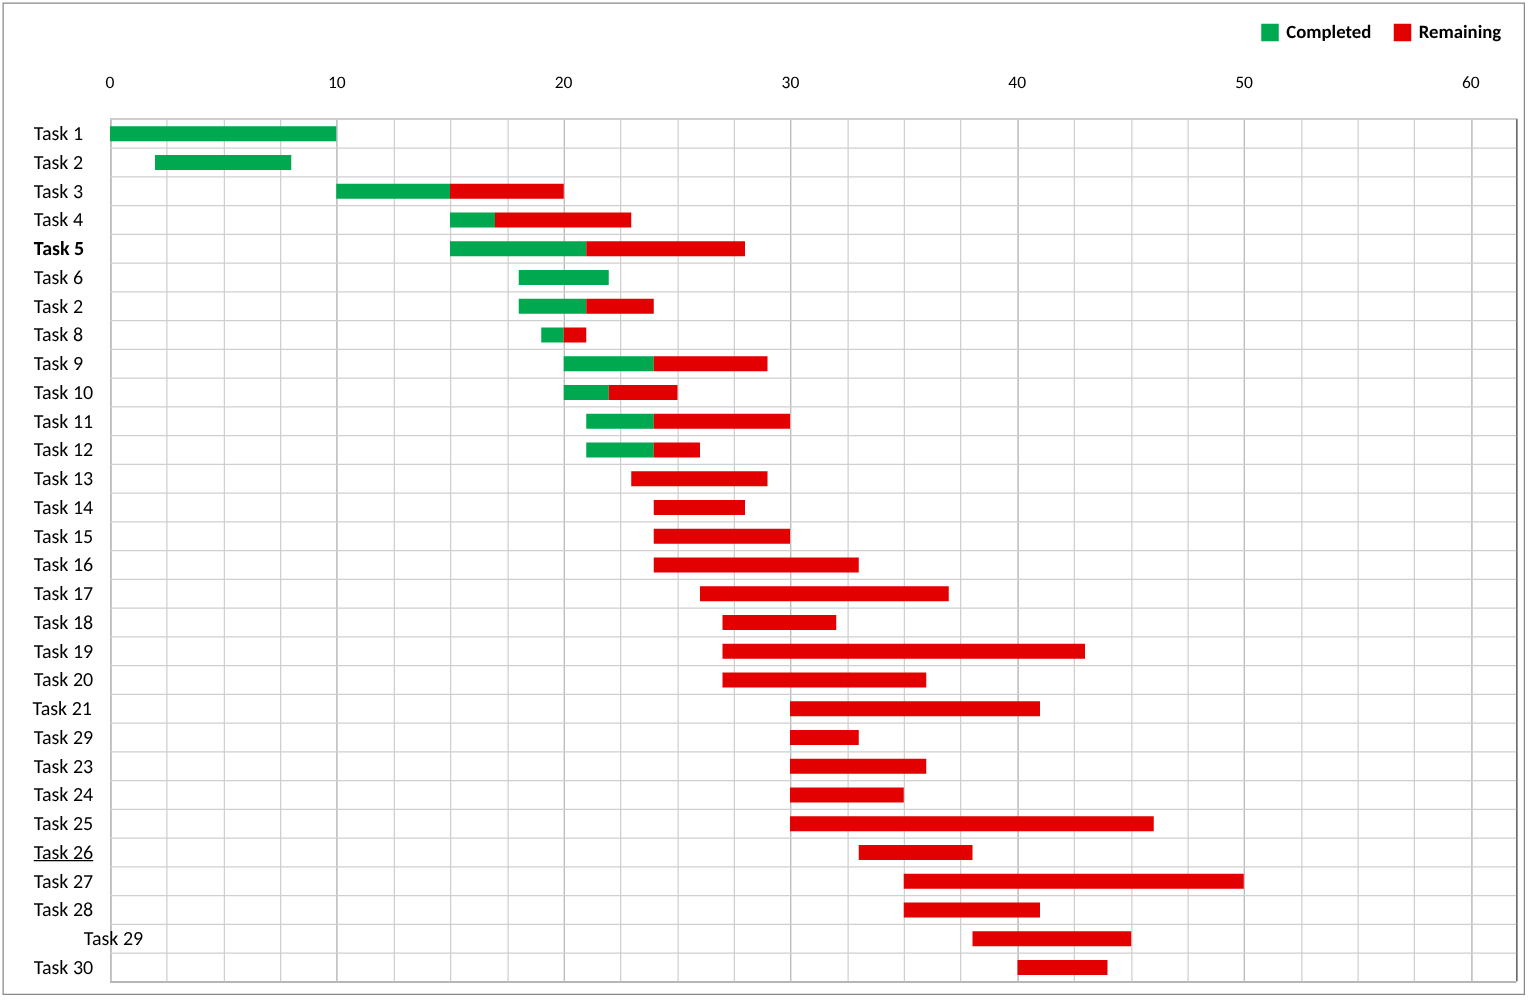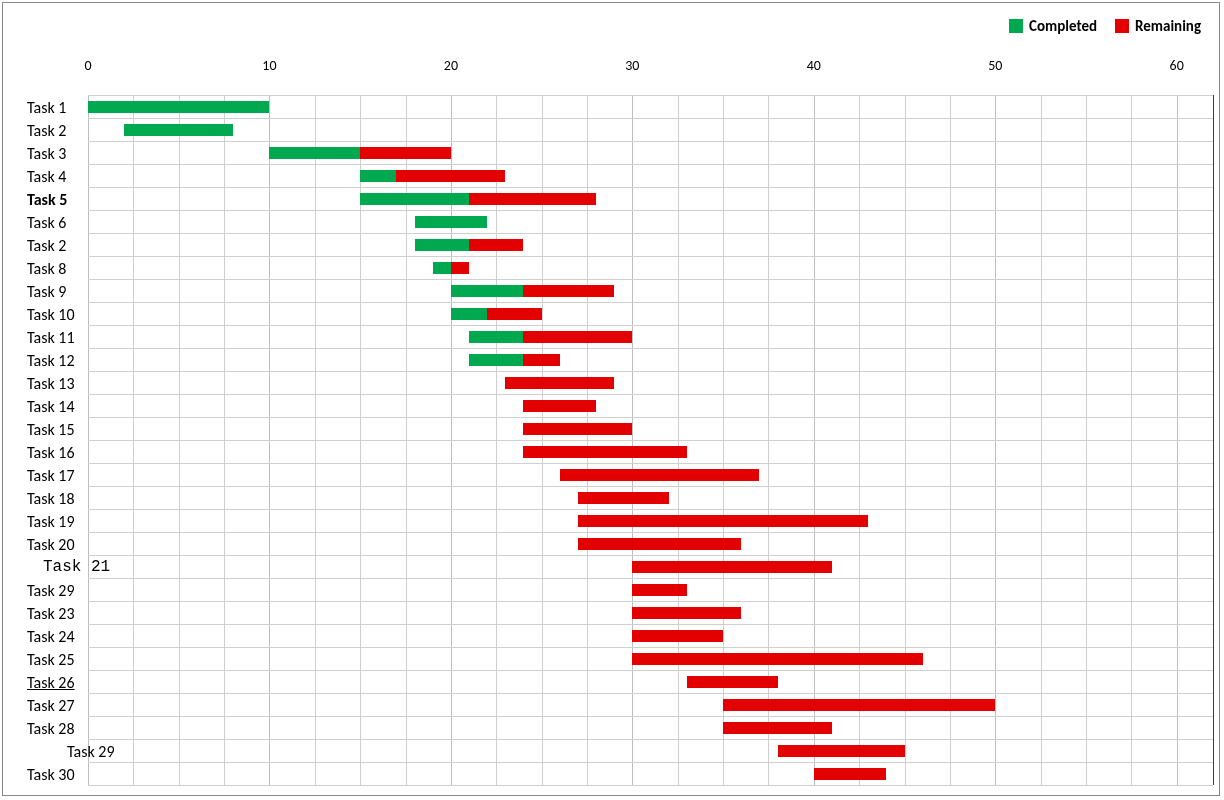--- a/index.html
+++ b/index.html
@@ -212,21 +212,21 @@
       <div class="y-tick-label" style="left: 24px; top: 439.5px;">Task 16</div>
       <div class="bar remaining" style="left:520.483870967742px; top:442.5px; width:163.30645161290317px; height:12px;"></div>
       <div class="y-tick-label" style="left: 24px; top: 462.5px;">Task 17</div>
       <div class="bar remaining" style="left:556.7741935483871px; top:465.5px; width:199.5967741935484px; height:12px;"></div>
       <div class="y-tick-label" style="left: 24px; top: 485.5px;">Task 18</div>
       <div class="bar remaining" style="left:574.9193548387098px; top:488.5px; width:90.72580645161281px; height:12px;"></div>
       <div class="y-tick-label" style="left: 24px; top: 508.5px;">Task 19</div>
       <div class="bar remaining" style="left:574.9193548387098px; top:511.5px; width:290.3225806451612px; height:12px;"></div>
       <div class="y-tick-label" style="left: 24px; top: 531.5px;">Task 20</div>
       <div class="bar remaining" style="left:574.9193548387098px; top:534.5px; width:163.30645161290317px; height:12px;"></div>
-      <div class="y-tick-label" style="left: 40px; top: 554.5px; font-family: Liberation Mono, monospace;">Task 21</div>
+      <div class="y-tick-label" style="left: 23px; top: 554.5px;">Task 21</div>
       <div class="bar remaining" style="left:629.3548387096774px; top:557.5px; width:199.5967741935483px; height:12px;"></div>
       <div class="y-tick-label" style="left: 24px; top: 577.5px;">Task 29</div>
       <div class="bar remaining" style="left:629.3548387096774px; top:580.5px; width:54.43548387096769px; height:12px;"></div>
       <div class="y-tick-label" style="left: 24px; top: 600.5px;">Task 23</div>
       <div class="bar remaining" style="left:629.3548387096774px; top:603.5px; width:108.87096774193549px; height:12px;"></div>
       <div class="y-tick-label" style="left: 24px; top: 623.5px;">Task 24</div>
       <div class="bar remaining" style="left:629.3548387096774px; top:626.5px; width:90.72580645161293px; height:12px;"></div>
       <div class="y-tick-label" style="left: 24px; top: 646.5px;">Task 25</div>
       <div class="bar remaining" style="left:629.3548387096774px; top:649.5px; width:290.3225806451612px; height:12px;"></div>
       <div class="y-tick-label" style="left: 24px; top: 669.5px; text-decoration: underline;">Task 26</div>

